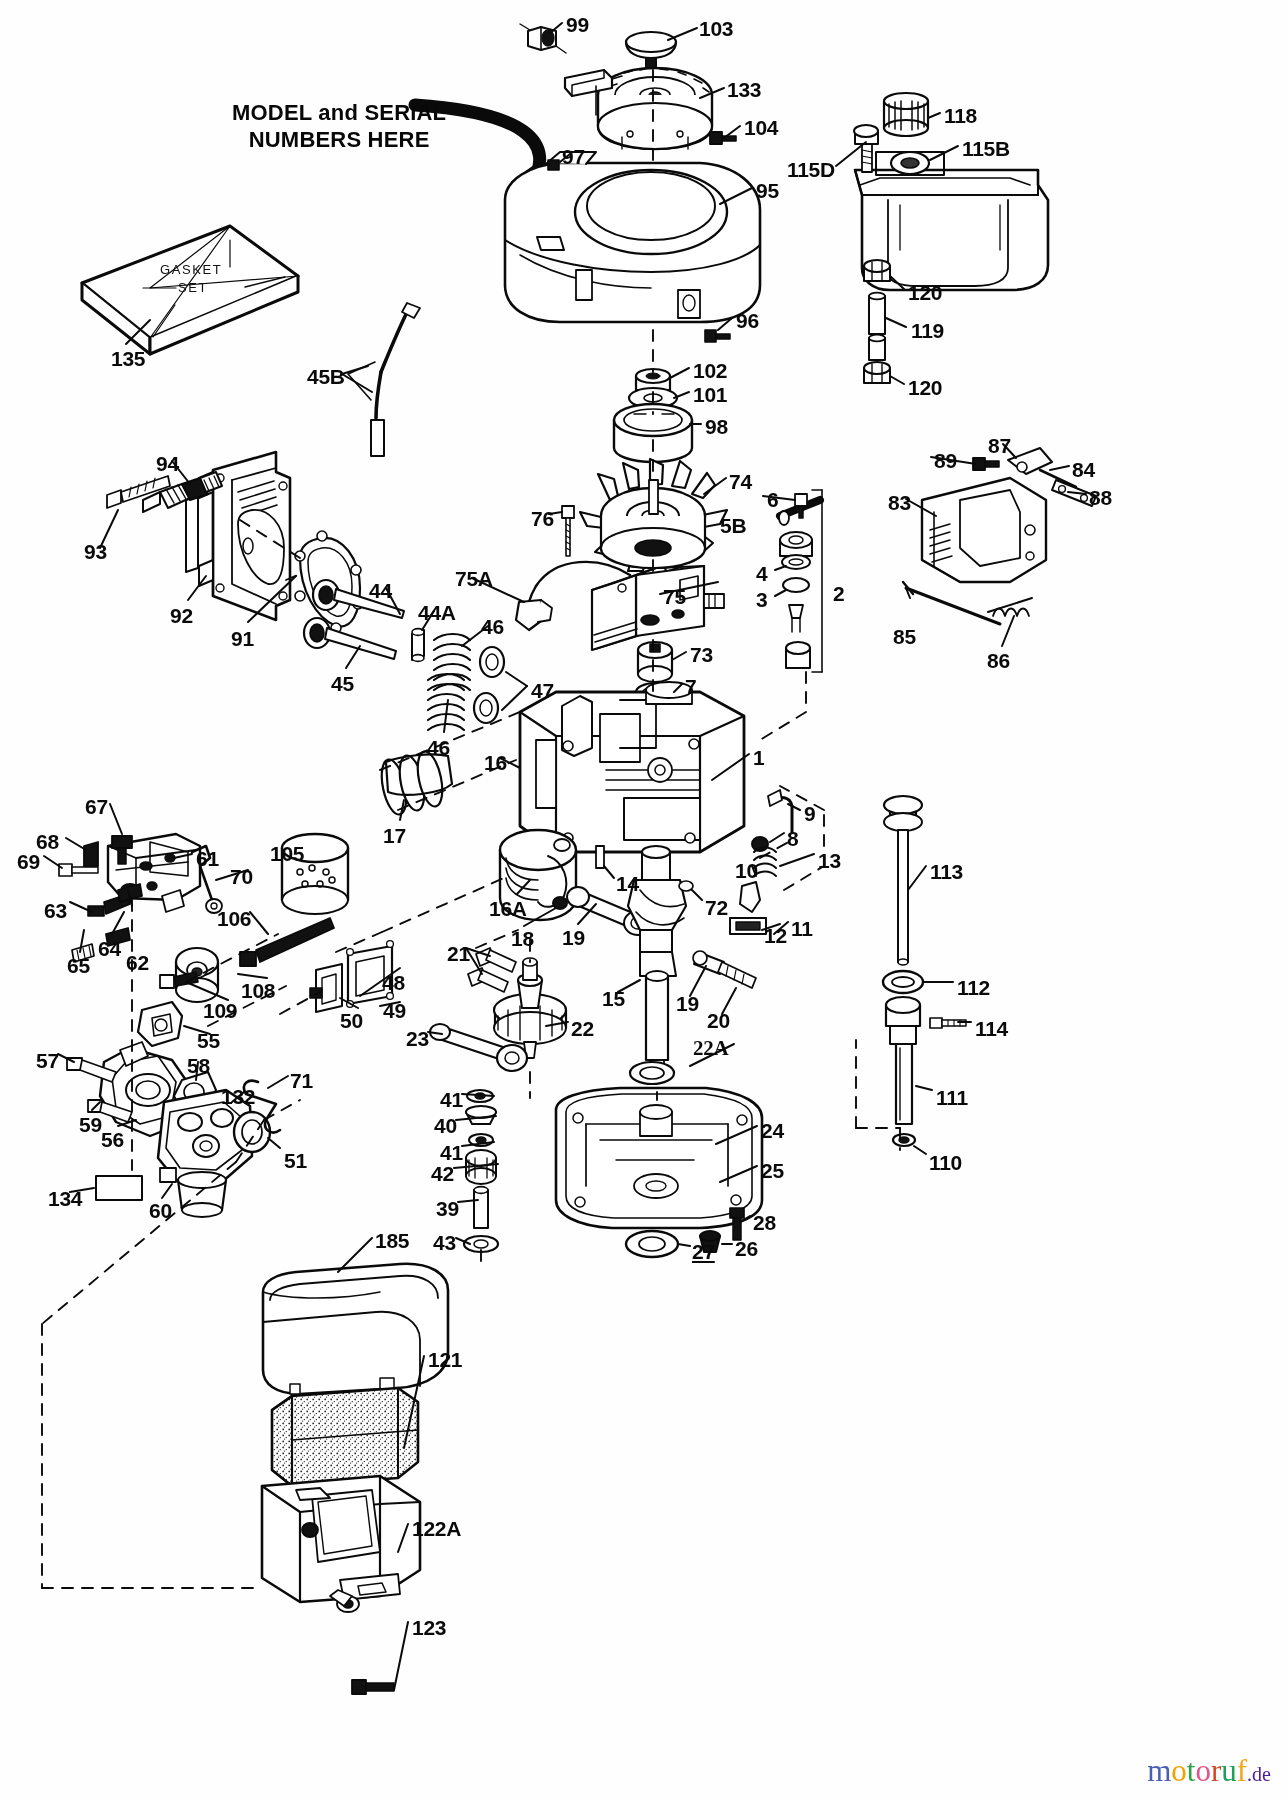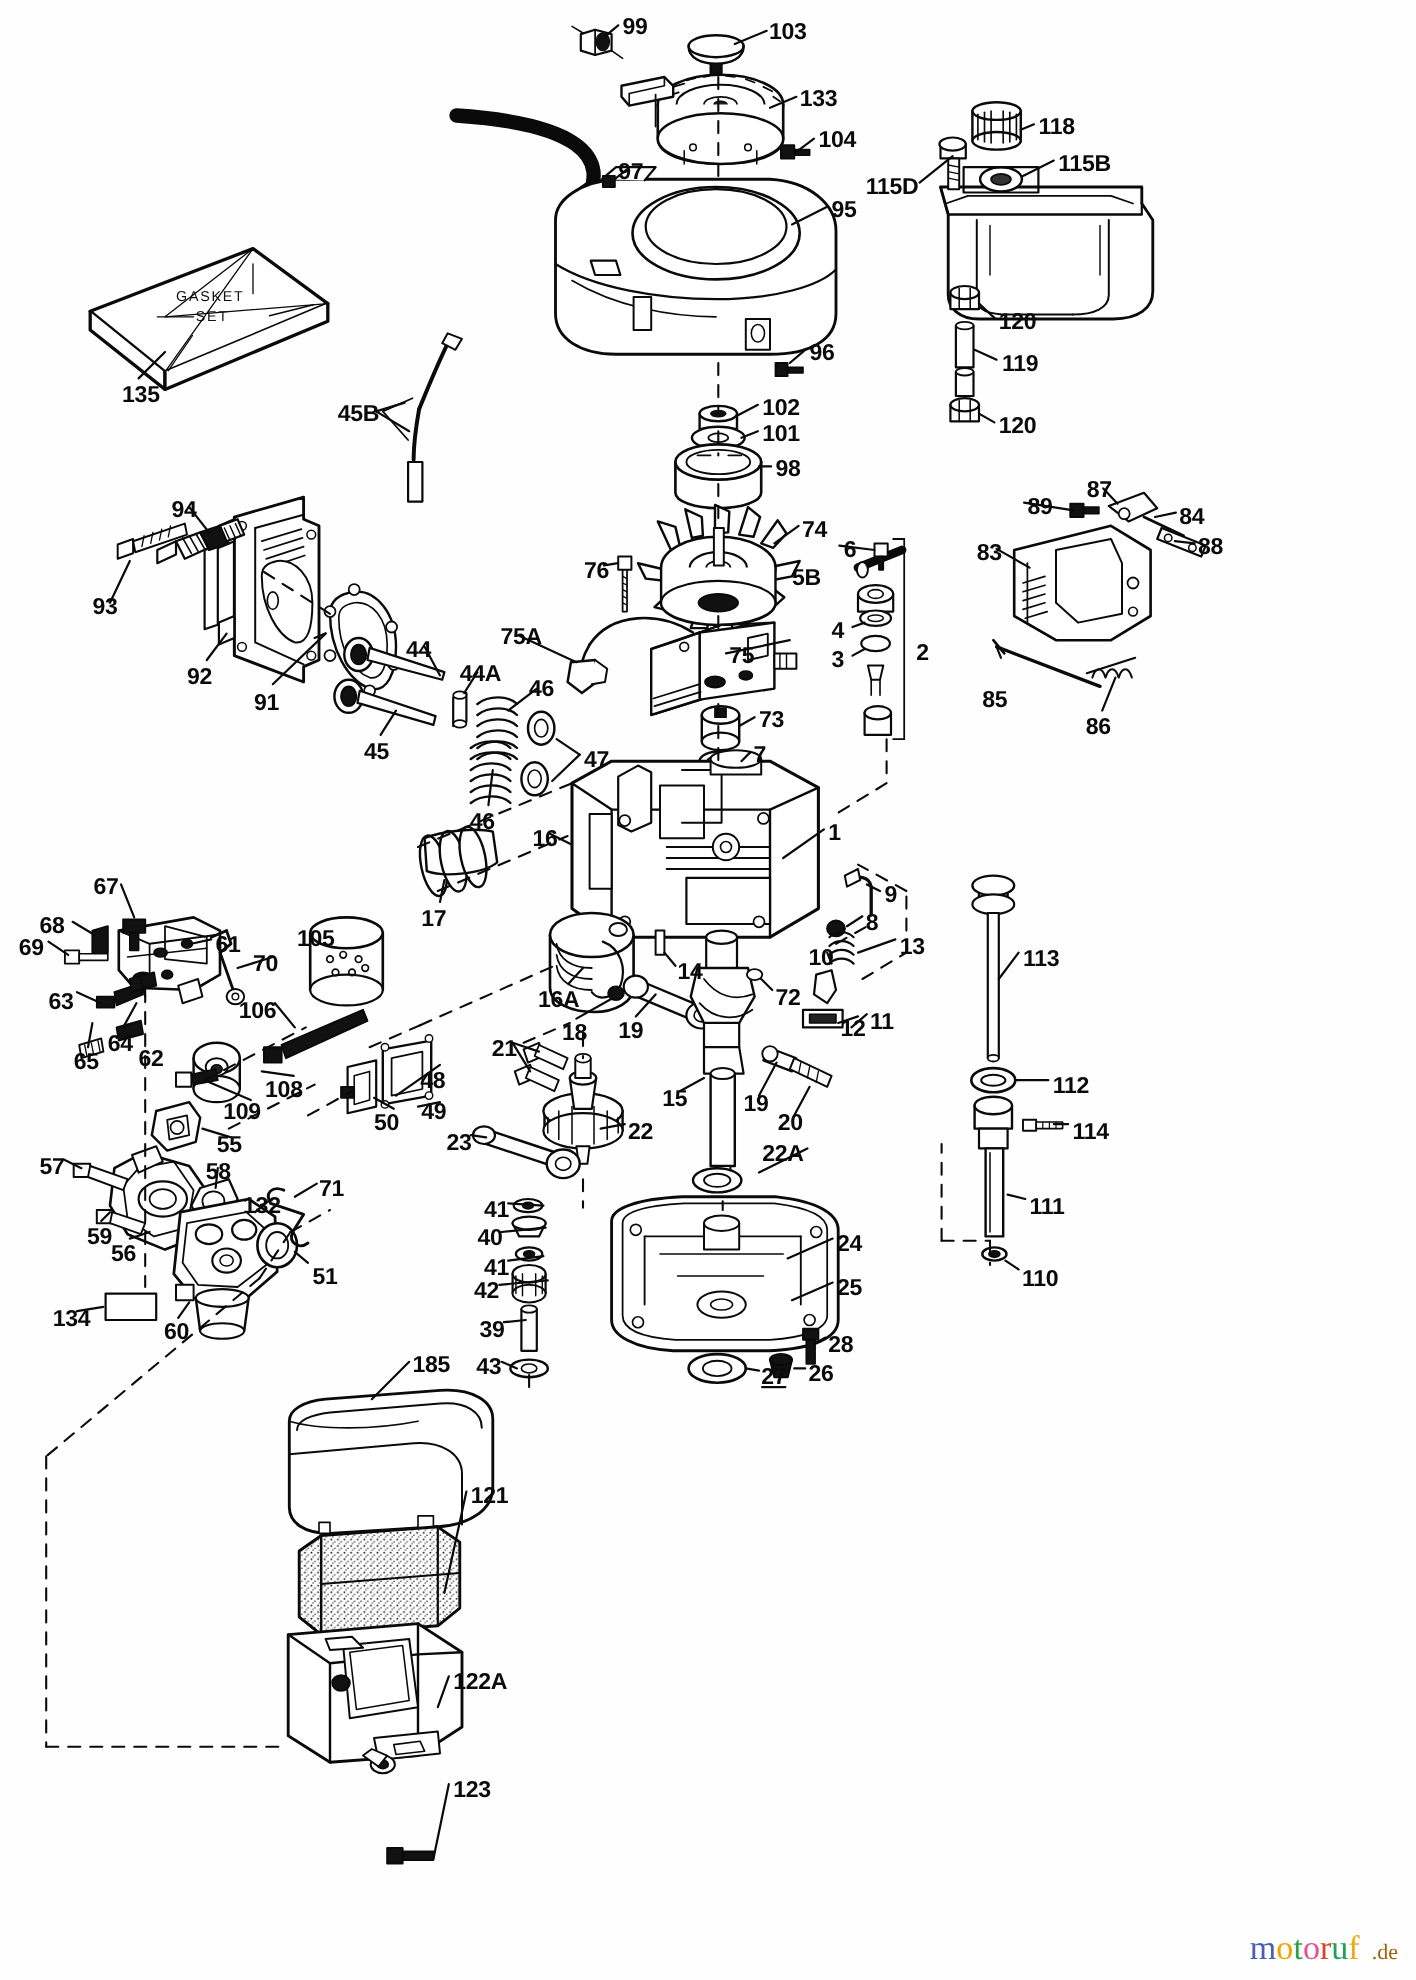--- a/index.html
+++ b/index.html
@@ -52,21 +52,21 @@
     line-height:1;
     white-space:nowrap;
   }
   #wm .c1{color:#4a5fb4;}
   #wm .c2{color:#f0a400;}
   #wm .c3{color:#2f9e45;}
   #wm .c4{color:#e0558f;}
   #wm .c5{color:#d4462a;}
   #wm .c6{color:#1fa05a;}
   #wm .c7{color:#f2a81d;}
-  #wm .de{color:#a16207;font-size:20px;margin-left:11px;}
+  #wm .de{color:#4c1d95;font-size:20px;}
 </style>
 </head>
 <body>
 
 <div id="stage">
 
   <svg id="art" viewBox="0 0 1287 1800" xmlns="http://www.w3.org/2000/svg">
     <defs>
       <pattern id="foamtex" width="6" height="6" patternUnits="userSpaceOnUse">
         <rect width="6" height="6" fill="#fff"></rect>
@@ -887,20 +887,22 @@
         <path d="M264,1120 L236,1162"></path>
         <path d="M236,1162 L42,1324"></path>
         <path d="M42,1324 L42,1588"></path>
         <path d="M42,1588 L256,1588"></path>
         <path d="M264,1120 L300,1100"></path>
         <path d="M280,1014 L320,992"></path>
       </g>
     </g>
   </svg>
 
+  <div class="hdr" id="hdr-note" style="left: 232px; top: 100px; text-align: center;">MODEL and SERIAL
+NUMBERS HERE</div>
   <div class="gasket-txt" id="g1" style="left:160px;top:262px;">GASKET</div>
   <div class="gasket-txt" id="g2" style="left:178px;top:280px;">SET</div>
 
   <div id="labels">
       <div class="lbl" style="left: 566px; top: 14px;">99</div>
       <div class="lbl" style="left: 699px; top: 18px;">103</div>
       <div class="lbl" style="left: 727px; top: 79px;">133</div>
       <div class="lbl" style="left: 744px; top: 117px;">104</div>
       <div class="lbl" style="left: 944px; top: 105px;">118</div>
       <div class="lbl" style="left: 962px; top: 138px;">115B</div>
@@ -957,21 +959,21 @@
       <div class="lbl" style="left: 616px; top: 873px;">14</div>
       <div class="lbl" style="left: 489px; top: 898px;">16A</div>
       <div class="lbl" style="left: 511px; top: 928px;">18</div>
       <div class="lbl" style="left: 562px; top: 927px;">19</div>
       <div class="lbl" style="left: 447px; top: 943px;">21</div>
       <div class="lbl" style="left: 571px; top: 1018px;">22</div>
       <div class="lbl" style="left: 406px; top: 1028px;">23</div>
       <div class="lbl" style="left: 602px; top: 988px;">15</div>
       <div class="lbl" style="left: 676px; top: 993px;">19</div>
       <div class="lbl" style="left: 707px; top: 1010px;">20</div>
-      <div class="lbl" style="left: 693px; top: 1038px;">22A</div>
+      <div class="lbl" style="left: 693px; top: 1038px; font-family: Liberation Serif, serif;">22A</div>
       <div class="lbl" style="left: 930px; top: 861px;">113</div>
       <div class="lbl" style="left: 957px; top: 977px;">112</div>
       <div class="lbl" style="left: 975px; top: 1018px;">114</div>
       <div class="lbl" style="left: 936px; top: 1087px;">111</div>
       <div class="lbl" style="left: 929px; top: 1152px;">110</div>
       <div class="lbl" style="left: 85px; top: 796px;">67</div>
       <div class="lbl" style="left: 36px; top: 831px;">68</div>
       <div class="lbl" style="left: 17px; top: 851px;">69</div>
       <div class="lbl" style="left: 196px; top: 848px;">61</div>
       <div class="lbl" style="left: 230px; top: 866px;">70</div>

